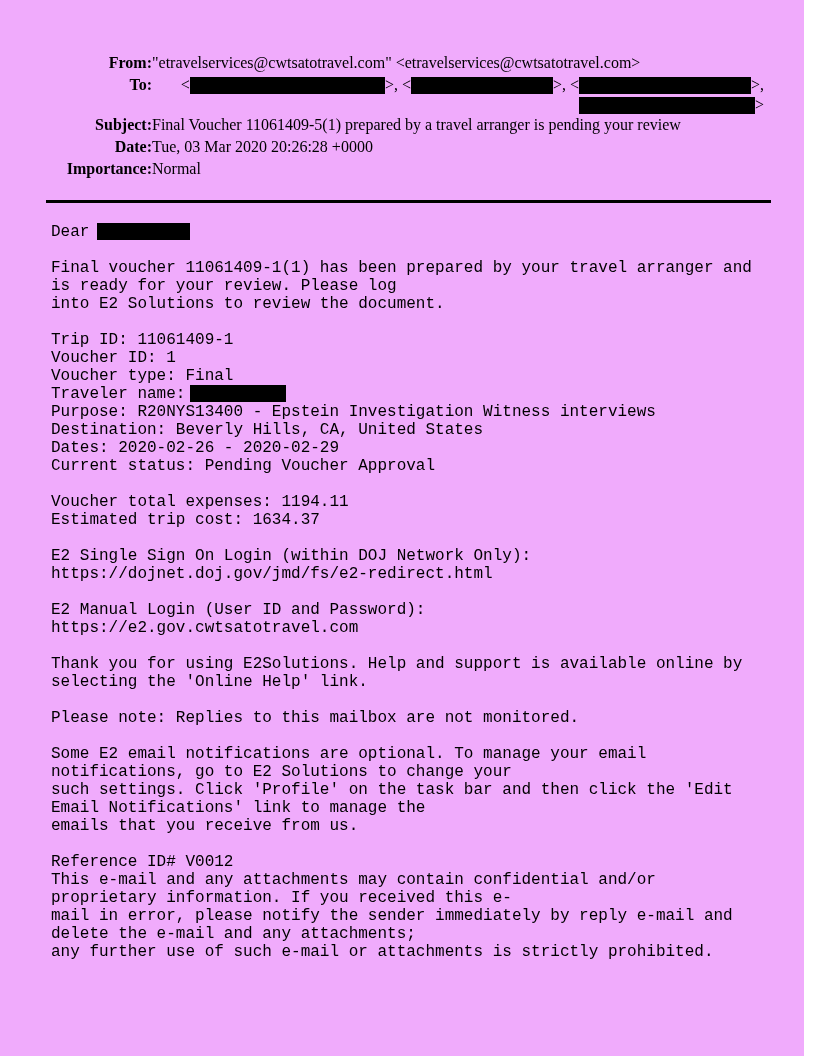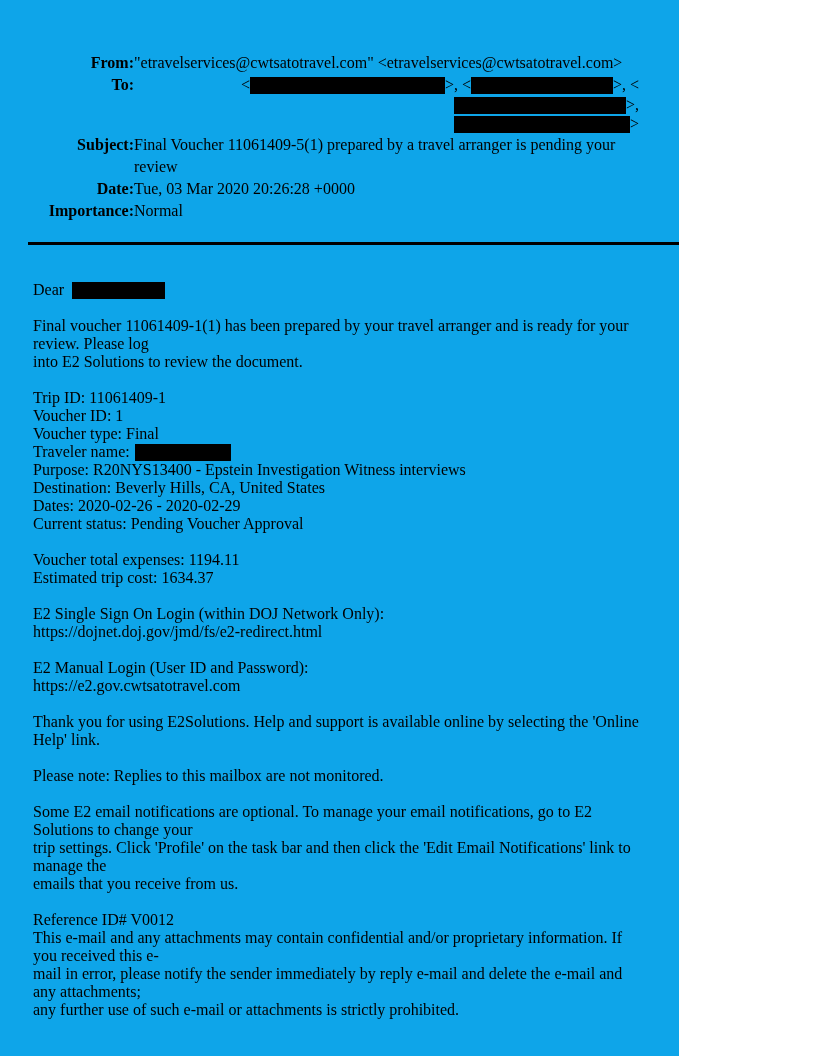--- a/index.html
+++ b/index.html
@@ -2,29 +2,29 @@
 <html><head>
 <meta charset="utf-8">
 <style>
   html, body {
     margin: 0;
     padding: 0;
     background: #ffffff;
   }
   .page {
     position: relative;
-    width: 679px;
+    width: 804px;
     height: 1056px;
-    background: #0ea5e9;
+    background: #f0abfc;
     color: #000000;
     font-family: "Liberation Serif", serif;
     font-size: 16px;
     line-height: 18px;
     box-sizing: border-box;
-    padding: 52px 40px 0 33px;
+    padding: 52px 40px 0 51px;
     overflow: hidden;
   }
   
   table.hdr {
     border-collapse: collapse;
     width: 100%;
   }
   table.hdr td {
     padding: 0;
     vertical-align: top;
@@ -46,21 +46,22 @@
   }
   
   .rule {
     width: 725px;
     height: 3px;
     background: #000000;
     margin: 20px 0 0 -5px;
   }
   
   .body {
-    margin-top: 36px;
+    margin-top: 20px;
+    font-family: Liberation Mono, monospace;
   }
   .body p {
     margin: 0 0 18px 0;
   }
   .ml {
     white-space: pre-line;
   }
   
   .bar {
     display: inline-block;
@@ -128,21 +129,21 @@
 https://dojnet.doj.gov/jmd/fs/e2-redirect.html</span></p>
 
     <p><span class="ml">E2 Manual Login (User ID and Password):
 https://e2.gov.cwtsatotravel.com</span></p>
 
     <p><span class="ml">Thank you for using E2Solutions. Help and support is available online by selecting the 'Online Help' link.</span></p>
 
     <p><span class="ml">Please note: Replies to this mailbox are not monitored.</span></p>
 
     <p><span class="ml">Some E2 email notifications are optional. To manage your email notifications, go to E2 Solutions to change your
-trip settings. Click 'Profile' on the task bar and then click the 'Edit Email Notifications' link to manage the
+such settings. Click 'Profile' on the task bar and then click the 'Edit Email Notifications' link to manage the
 emails that you receive from us.</span></p>
 
     <p><span class="ml">Reference ID# V0012
 This e-mail and any attachments may contain confidential and/or proprietary information. If you received this e-
 mail in error, please notify the sender immediately by reply e-mail and delete the e-mail and any attachments;
 any further use of such e-mail or attachments is strictly prohibited.</span></p>
 
   </div>
 
 </div>

